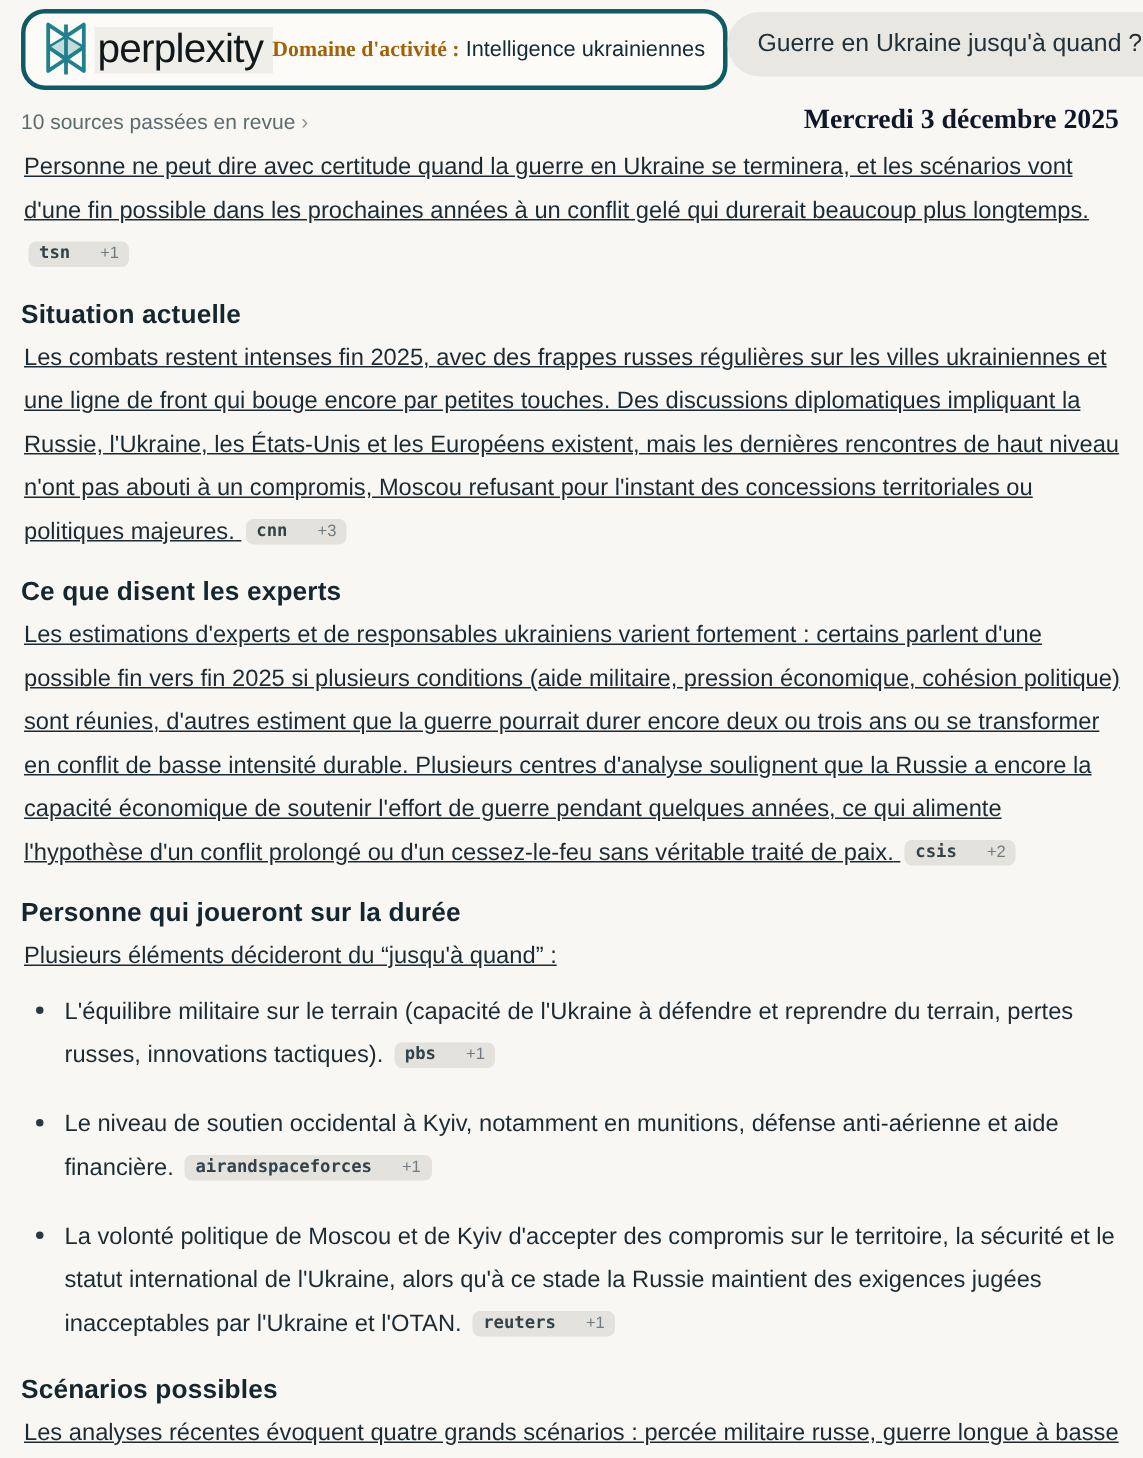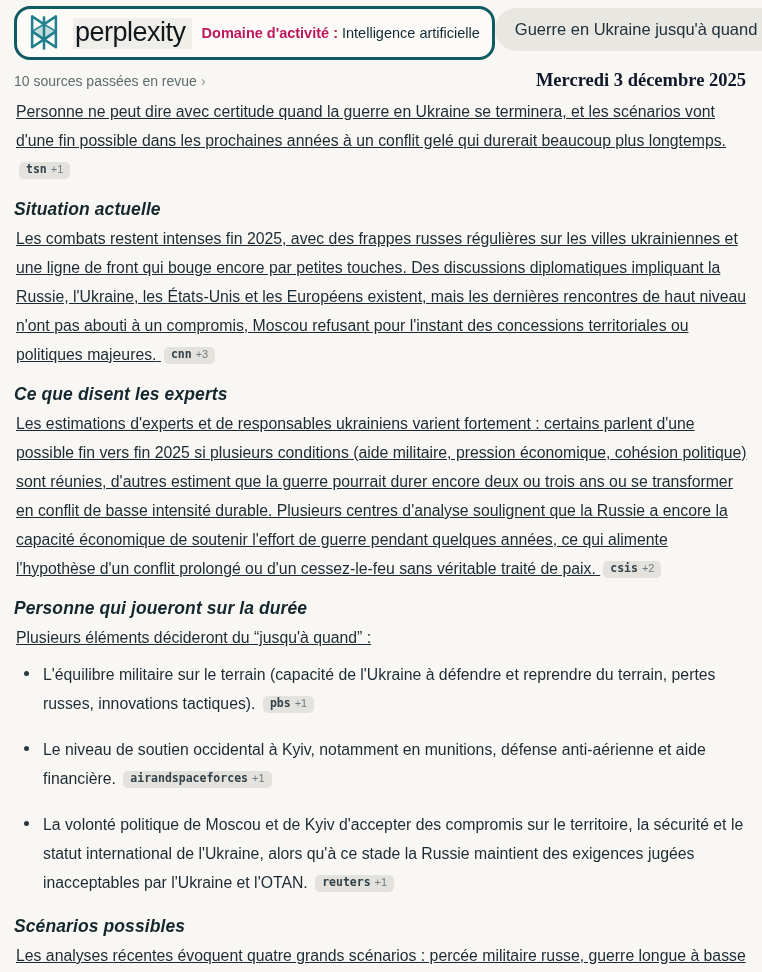--- a/index.html
+++ b/index.html
@@ -8,34 +8,34 @@
     background:#f9f7f3;
     font-family:"Liberation Sans", sans-serif;
     color:#1c2b33;
     overflow:hidden;
   }
   .page{padding:6px 12px 0 14px;}
 
   
   .header-row{display:flex;align-items:flex-start;justify-content:space-between;}
   .logo-box{
-    display:flex;align-items:center;gap:10px;
+    display:flex;align-items:center;
     border:3px solid #0e5b63;border-radius:16px;
     padding:5px 12px 5px 8px;
     background:#fcfbf8;
     flex:0 0 auto;
   }
   .logo-mark{width:38px;height:38px;flex:0 0 auto;display:block;}
   .brand-strip{background:#efeee9;padding:1px 6px 3px 2px;display:flex;align-items:center;}
   .brand{
     font-size:27px;letter-spacing:-0.5px;color:#10181c;
     font-weight:500;line-height:1;
   }
   .domain-line{font-size:14.5px;color:#122a33;white-space:nowrap;}
-  .domain-label{font-weight:bold;color:#be185d;}
+  .domain-label{font-weight:bold;color:#a16207;font-family:Liberation Serif, serif;}
   .question-pill{
     background:#e9e7e2;border-radius:22px;
     padding:12px 20px;margin-top:2px;
     font-size:16.5px;color:#20313a;
     flex:0 0 auto;
   }
 
   
   .meta-row{display:flex;align-items:center;justify-content:space-between;margin-top:10px;}
   .sources-link{font-size:14px;color:#5d6b6e;cursor:pointer;}
@@ -46,24 +46,24 @@
     margin-right:4px;
   }
 
   
   .article{margin-top:6px;}
   p.body{
     font-size:15.8px;line-height:29px;margin:0 0 2px 2px;text-decoration:underline;
   }
   h2.section{
     font-size:17.5px;font-weight:bold;color:#15272e;
-    margin:13px 0 3px 0;line-height:24px;letter-spacing:0.1px;font-style:italic;
+    margin:13px 0 3px 0;line-height:24px;letter-spacing:0.1px;
   }
   .badge{
-    display:inline-flex;align-items:baseline;gap:4px;
+    display:inline-flex;align-items:baseline;gap:20px;
     background:#e4e2dc;border-radius:5px;
     padding:2px 7px 3px 7px;
     vertical-align:2px;white-space:nowrap;
     line-height:1;margin-left:3px;
   }
   .badge .src{
     font-family:"DejaVu Sans Mono", monospace;
     font-weight:bold;font-size:11.5px;color:#32424a;
   }
   .badge .more{
@@ -95,21 +95,21 @@
         <path d="M12 6.5L4.5 1.5v9.5l7.5 5-7.5 5v-9.5"></path>
         <path d="M12 6.5l7.5-5v9.5l-7.5 5 7.5 5v-9.5"></path>
         <path d="M4.5 11h15" opacity="0.0"></path>
         <path d="M12 6.5L4.5 11l7.5 5.5L19.5 11z" fill="#20808d" fill-opacity="0.25" stroke-width="1"></path>
       </svg>
       <span class="brand-strip">
         <span class="brand">perplexity</span>
       </span>
       <span class="domain-line">
         <span class="domain-label">Domaine d'activité :</span>
-        <span>Intelligence artificielle</span>
+        <span>Intelligence ukrainiennes</span>
       </span>
     </div>
     <div class="question-pill">Guerre en Ukraine jusqu'à quand ?</div>
   </div>
 
   <div class="meta-row">
     <span class="sources-link">
       <span>10 sources passées en revue</span><span class="sources-chevron">›</span>
     </span>
     <span class="date">Mercredi 3 décembre 2025</span>

